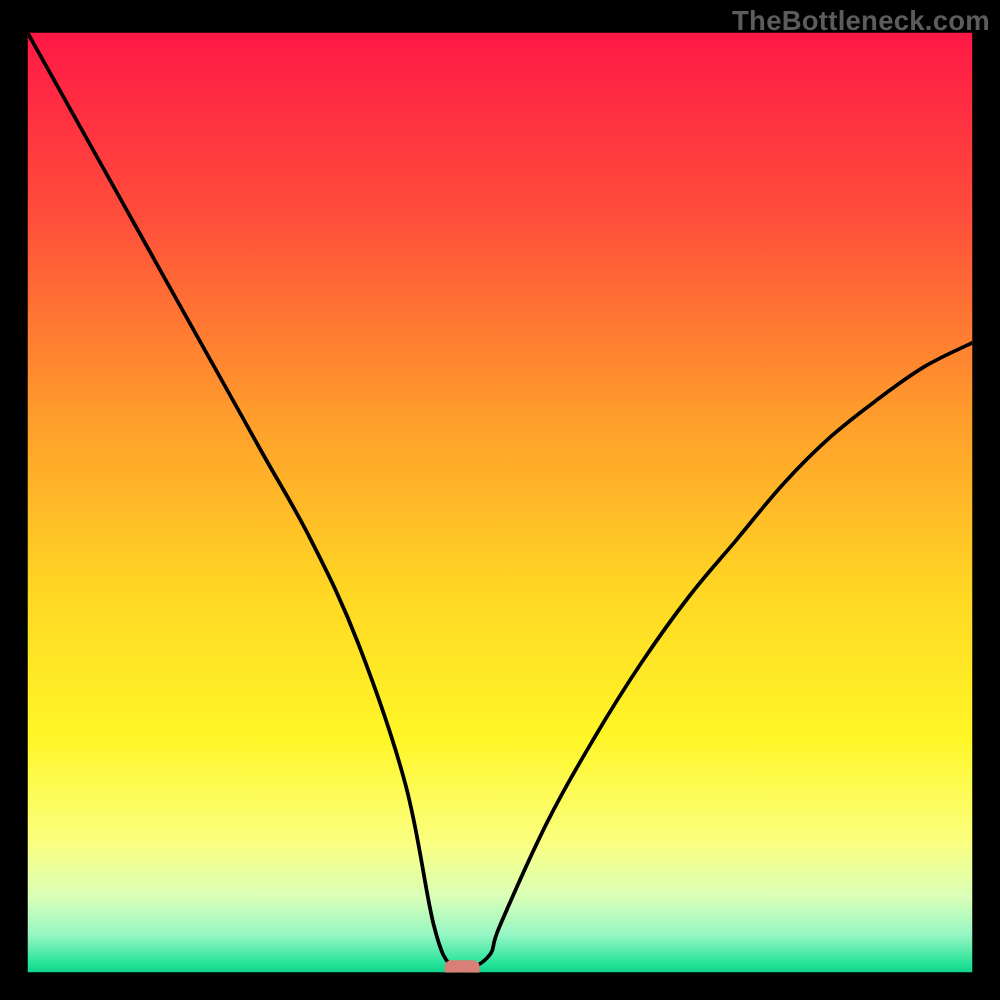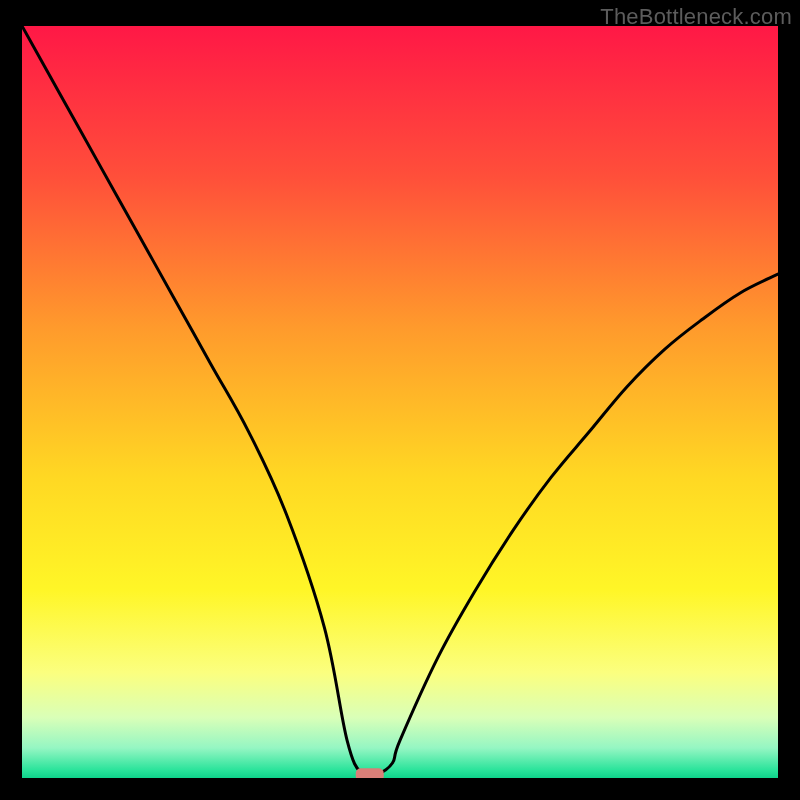--- a/index.html
+++ b/index.html
@@ -16,21 +16,21 @@
     width: 800px;
     height: 800px;
     background: #000;
   }
   .watermark {
     position: absolute;
     top: 4px;
     right: 8px;
     color: #5c5c5c;
     font-size: 22px;
-    font-weight: 400;
+    font-weight: 700;
     letter-spacing: 0.2px;
     z-index: 10;
   }
   svg.plot {
     position: absolute;
     left: 22px;
     top: 26px;
     width: 756px;
     height: 752px;
     display: block;

